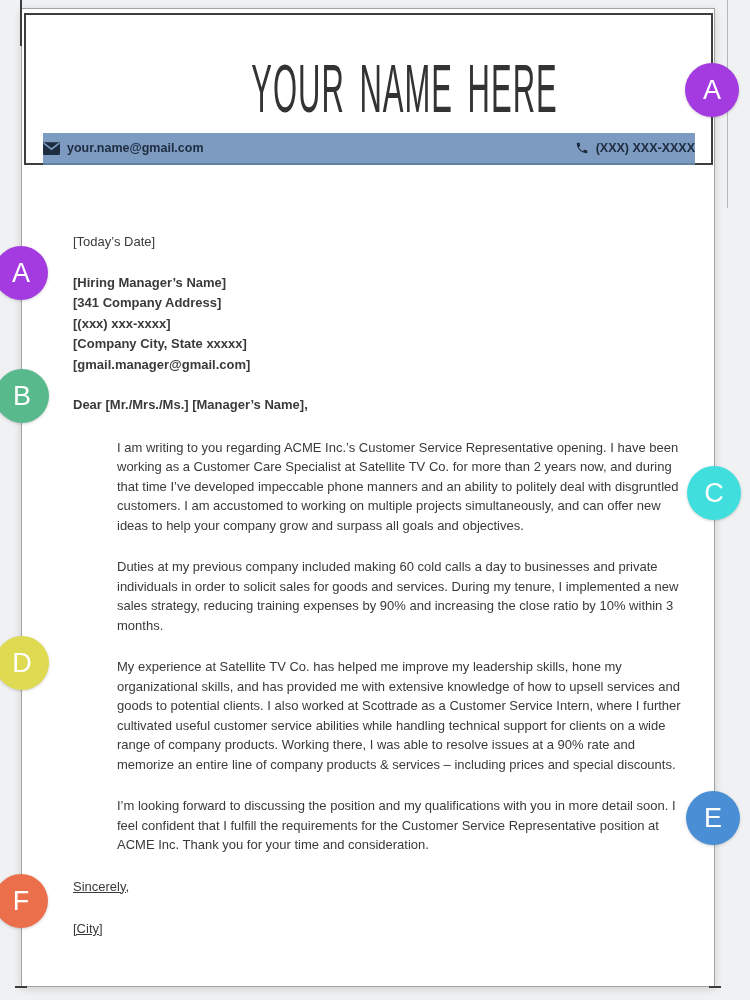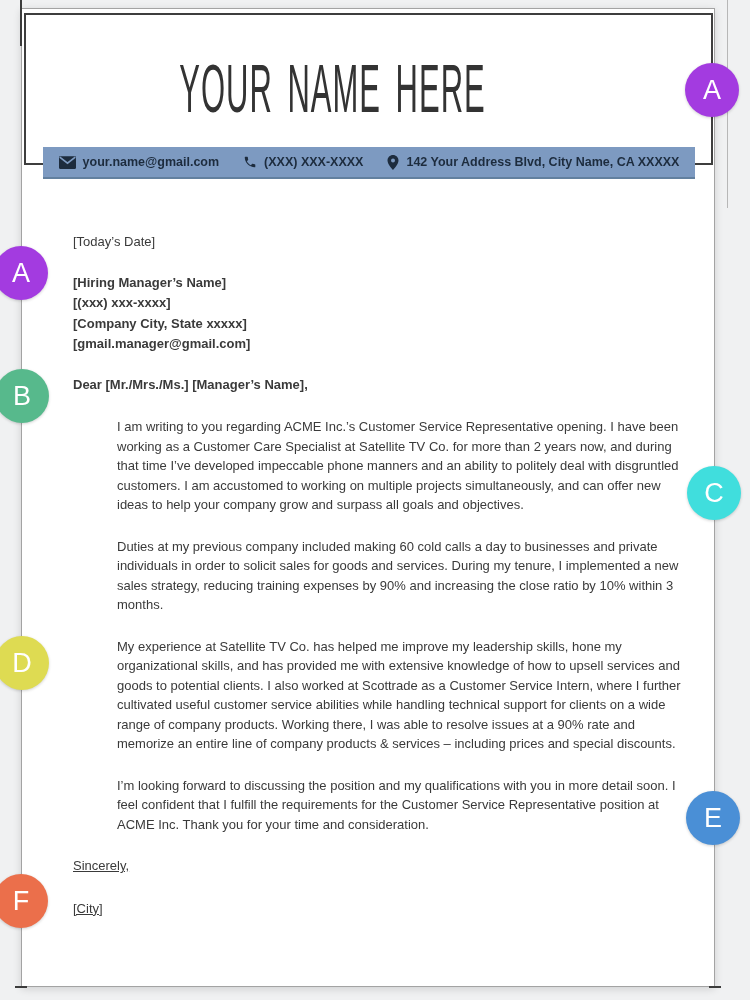--- a/index.html
+++ b/index.html
@@ -16,29 +16,29 @@
   .tick { position:absolute; background:#3c3c3c; }
   .tick-tl { left:-2px; top:-9px; width:2px; height:46px; }
   .tick-bl { left:-7px; bottom:-2px; width:12px; height:2px; }
   .tick-br { right:-7px; bottom:-2px; width:12px; height:2px; }
   .edge-line-tr { position:absolute; left:727px; top:0; width:1px; height:208px;
                   background:#b7b7b7; }
 
   
   .frame { position:absolute; left:2px; top:4px; width:689px; height:152px;
            border:2px solid #3e3e3e; display:flex; align-items:center;
-           justify-content:flex-start; }
+           justify-content:flex-end; }
   .title { font-size:62px; font-weight:400; color:#333333; line-height:1;
            letter-spacing:2px; word-spacing:10px; white-space:nowrap;
            display:inline-block; transform:scale(.5,1.1); transform-origin:center; }
 
   
-  .contact-bar { position:absolute; left:21px; top:138px; width:652px; height:32px;
+  .contact-bar { position:absolute; left:21px; top:124px; width:652px; height:32px;
                  background:#7d9ac1; border-bottom:2px solid #62809f;
-                 display:flex; align-items:center; justify-content:center;
+                 display:flex; align-items:center; justify-content:space-between;
                  gap:24px; z-index:3; }
   .citem { display:flex; align-items:center; gap:7px; color:#1d2c3e;
            font-size:12.5px; font-weight:600; white-space:nowrap; }
   .citem svg { display:block; }
 
   
   .letter { position:absolute; left:51px; top:223px; width:608px;
             color:#3a3a3a; font-size:13px; }
   .l-line { line-height:20.5px; }
   .l-block { margin-top:20px;font-weight:bold; }
@@ -87,35 +87,28 @@
         <span>your.name@gmail.com</span>
       </span>
       <span class="citem">
         <span>
           <svg width="14" height="14" viewBox="0 0 24 24">
             <path fill="#1d2c3e" d="M6.6 10.8c1.5 2.9 3.8 5.2 6.7 6.7l2.2-2.2c.3-.3.7-.4 1-.2 1.1.4 2.4.6 3.6.6.6 0 1 .4 1 1V20c0 .6-.4 1-1 1C10.8 21 3 13.2 3 4c0-.6.4-1 1-1h3.3c.6 0 1 .4 1 1 0 1.3.2 2.5.6 3.6.1.3 0 .7-.2 1l-2.1 2.2z"></path>
           </svg>
         </span>
         <span>(XXX) XXX-XXXX</span>
       </span>
-      <span class="citem">
-        <span>
-          <svg width="12" height="15" viewBox="0 0 24 30">
-            <path fill="#1d2c3e" d="M12 0C5.9 0 1 4.9 1 11c0 8.2 11 19 11 19s11-10.8 11-19C23 4.9 18.1 0 12 0zm0 15a4 4 0 1 1 0-8 4 4 0 0 1 0 8z"></path>
-          </svg>
-        </span>
-        <span>142 Your Address Blvd, City Name, CA XXXXX</span>
-      </span>
     </div>
 
     <div class="letter">
       <div class="l-line">[Today’s Date]</div>
 
       <div class="l-block">
         <div class="l-line">[Hiring Manager’s Name]</div>
+        <div class="l-line">[341 Company Address]</div>
         <div class="l-line">[(xxx) xxx-xxxx]</div>
         <div class="l-line">[Company City, State xxxxx]</div>
         <div class="l-line">[gmail.manager@gmail.com]</div>
       </div>
 
       <div class="l-line l-block">Dear [Mr./Mrs./Ms.] [Manager’s Name],</div>
 
       <div class="para">I am writing to you regarding ACME Inc.’s Customer Service Representative opening. I have been working as a Customer Care Specialist at Satellite TV Co. for more than 2 years now, and during that time I’ve developed impeccable phone manners and an ability to politely deal with disgruntled customers. I am accustomed to working on multiple projects simultaneously, and can offer new ideas to help your company grow and surpass all goals and objectives.</div>
       <div class="para">Duties at my previous company included making 60 cold calls a day to businesses and private individuals in order to solicit sales for goods and services. During my tenure, I implemented a new sales strategy, reducing training expenses by 90% and increasing the close ratio by 10% within 3 months.</div>
       <div class="para">My experience at Satellite TV Co. has helped me improve my leadership skills, hone my organizational skills, and has provided me with extensive knowledge of how to upsell services and goods to potential clients. I also worked at Scottrade as a Customer Service Intern, where I further cultivated useful customer service abilities while handling technical support for clients on a wide range of company products. Working there, I was able to resolve issues at a 90% rate and memorize an entire line of company products &amp; services – including prices and special discounts.</div>

